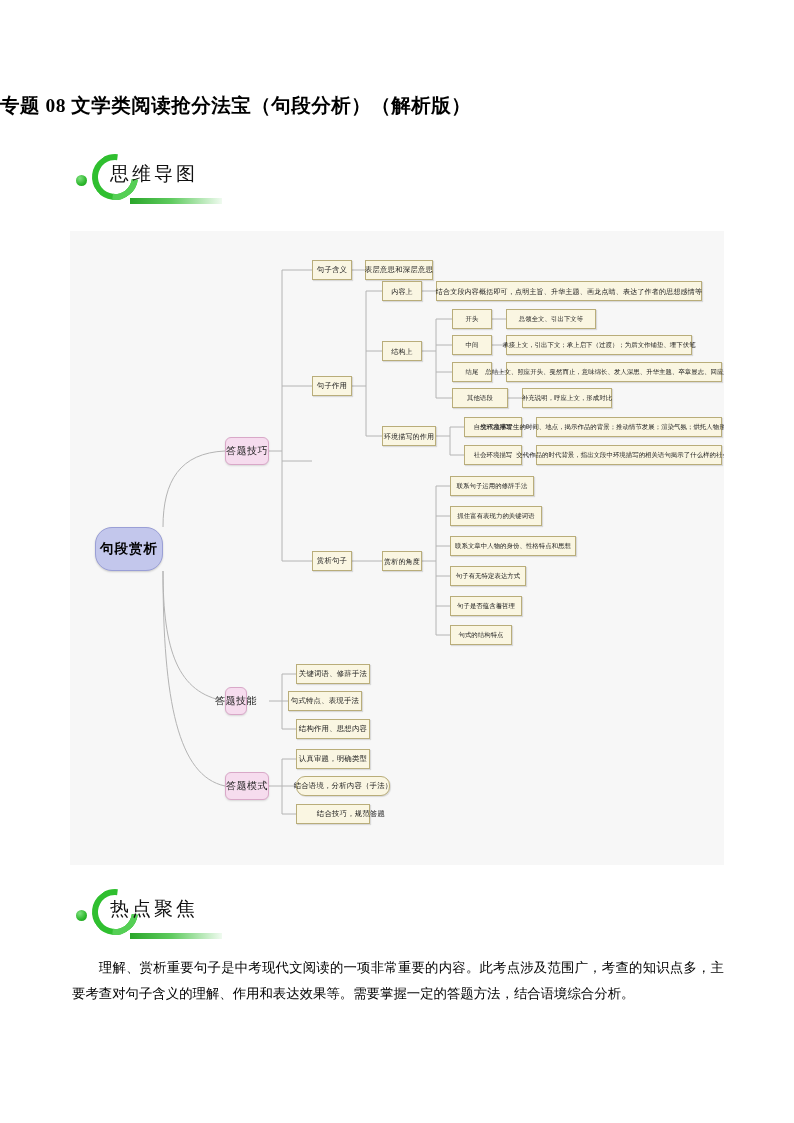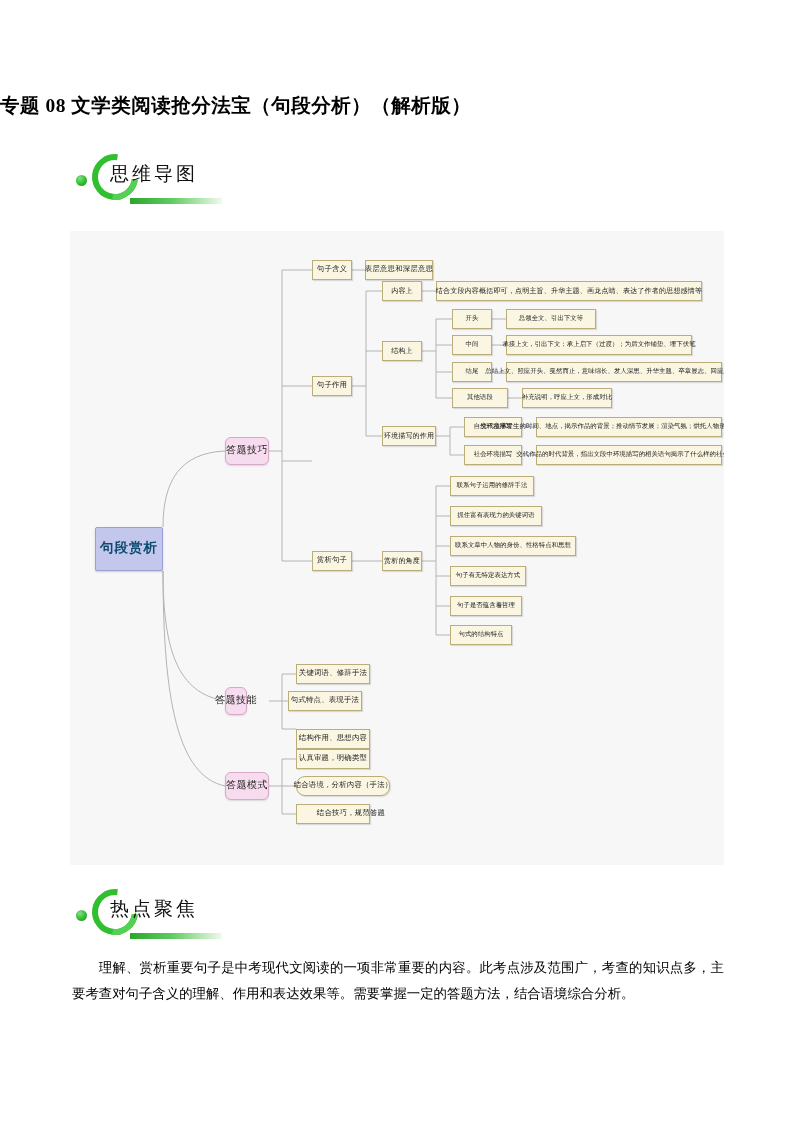--- a/index.html
+++ b/index.html
@@ -107,32 +107,32 @@
     top: 0;
     width: 654px;
     height: 634px;
     pointer-events: none;
   }
 
   
   .node {
     position: absolute;
     box-sizing: border-box;
-    font-family: Liberation Mono, monospace;
+    font-family: Liberation Sans, sans-serif;
     white-space: nowrap;
     display: flex;
     align-items: center;
     justify-content: center;
     line-height: 1;
   }
   .node-root {
     background: #c3c7ec;
     border: 1px solid #9a9fd6;
-    border-radius: 2px;
-    color: #0c4a6e;
+    border-radius: 17px;
+    color: #000000;
     font-weight: bold;
     font-size: 13.5px;
     letter-spacing: 1px;
     box-shadow: 0 1px 2px rgba(0,0,0,0.18);
   }
   .node-l2 {
     background: #f6dcee;
     border: 1px solid #d9a8c8;
     border-radius: 6px;
     color: #222;
@@ -290,21 +290,21 @@
 
   <div class="node node-l5" style="left:380px; top:245px; width:84px; height:20px;">联系句子运用的修辞手法</div>
   <div class="node node-l5" style="left:380px; top:275px; width:92px; height:20px;">抓住富有表现力的关键词语</div>
   <div class="node node-l5" style="left:380px; top:305px; width:126px; height:20px;">联系文章中人物的身份、性格特点和思想</div>
   <div class="node node-l5" style="left:380px; top:335px; width:76px; height:20px;">句子有无特定表达方式</div>
   <div class="node node-l5" style="left:380px; top:365px; width:72px; height:20px;">句子是否蕴含着哲理</div>
   <div class="node node-l5" style="left:380px; top:394px; width:62px; height:20px;">句式的结构特点</div>
 
   <div class="node node-l3" style="left:226px; top:433px; width:74px; height:20px;">关键词语、修辞手法</div>
   <div class="node node-l3" style="left:218px; top:460px; width:74px; height:20px;">句式特点、表现手法</div>
-  <div class="node node-l3" style="left:226px; top:488px; width:74px; height:20px;margin-top:10px;">结构作用、思想内容</div>
+  <div class="node node-l3" style="left:226px; top:488px; width:74px; height:20px;">结构作用、思想内容</div>
 
   <div class="node node-l3" style="left:226px; top:518px; width:74px; height:20px;">认真审题，明确类型</div>
   <div class="node node-l3" style="left:226px; top:545px; width:94px; height:20px;border-radius:9px;">结合语境，分析内容（手法）</div>
   <div class="node node-l3" style="left:226px; top:573px; width:74px; height:20px;padding-left:36px;">结合技巧，规范答题</div>
 
 </div>
 
 <div class="section-head" id="head-hotspot">
   <div class="sh-dot"></div>
   <div class="sh-ring"></div>

